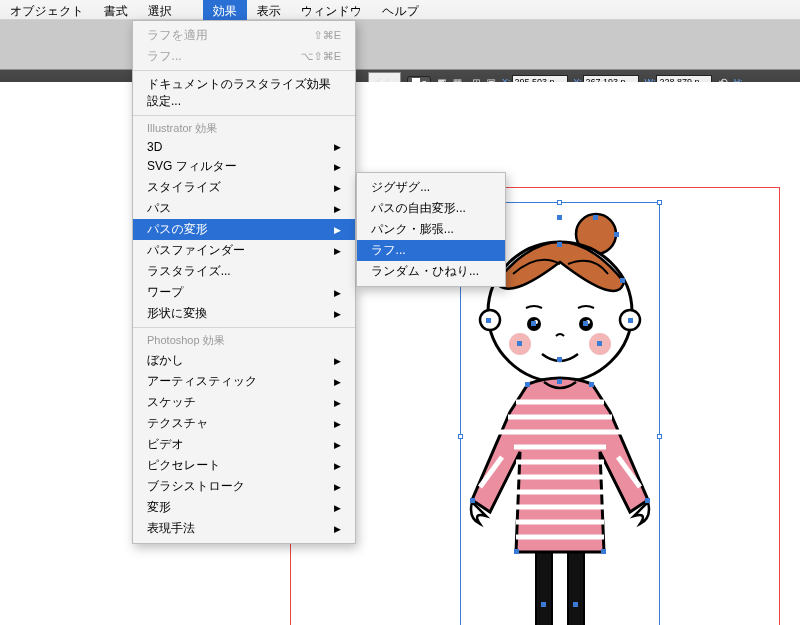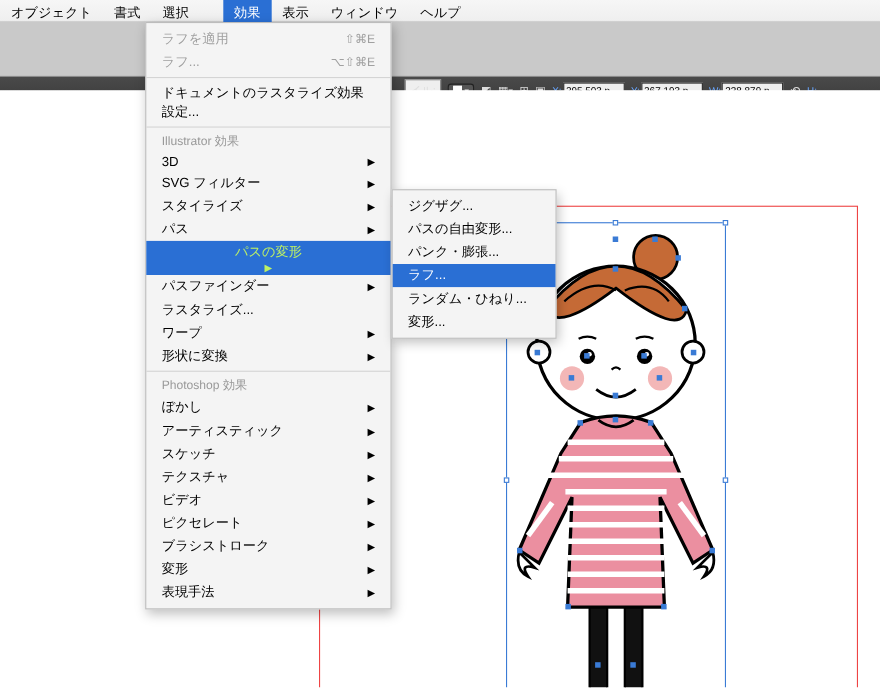--- a/index.html
+++ b/index.html
@@ -19,21 +19,21 @@
 .doctabs .filler { flex: 1; background: #111; text-align: center; padding: 2px 0; }
 .canvas-area { position: absolute; left: 0; top: 82px; right: 0; bottom: 0; background: #fff; overflow: hidden; }
 .artboard-red { position: absolute; left: 290px; top: 105px; width: 490px; height: 500px; border: 1px solid #e44; }
 .artboard { position: absolute; left: 300px; top: 115px; width: 470px; height: 480px; background: #fff; }
 .sel-box { position: absolute; left: 460px; top: 120px; width: 200px; height: 470px; border: 1px solid #3a7bd5; }
 .sel-handle { position: absolute; width: 5px; height: 5px; background: #fff; border: 1px solid #3a7bd5; }
 .dropdown { position: absolute; left: 132px; top: 20px; width: 224px; background: #f4f4f4; border: 1px solid #bcbcbc; box-shadow: 2px 4px 10px rgba(0,0,0,.25); font-size: 12px; padding: 4px 0; }
 .dropdown .sect { color: #999; padding: 2px 14px; font-size: 11px; margin-top: 2px; }
 .dropdown .it { padding: 2px 14px; display: flex; justify-content: space-between; align-items: center; color: #000; cursor: default; position: relative; }
 .dropdown .it.dim { color: #a0a0a0; }
-.dropdown .it.hl { background: #2a6fd4; color: #bef264; flex-direction: column; }
+.dropdown .it.hl { background: #2a6fd4; color: #ffffff; }
 .dropdown .it .arrow { font-size: 9px; }
 .dropdown .sep { height: 1px; background: #d4d4d4; margin: 3px 0; }
 .dropdown .shortcut { color: #a0a0a0; font-size: 11px; }
 .submenu { position: absolute; left: 356px; top: 172px; width: 150px; background: #f4f4f4; border: 1px solid #bcbcbc; box-shadow: 2px 4px 10px rgba(0,0,0,.25); font-size: 12px; padding: 4px 0; }
 .submenu .it { padding: 2px 14px; cursor: default; }
 .submenu .it.hl { background: #2a6fd4; color: #fff; }
 .girl { position: absolute; left: 468px; top: 130px; width: 185px; }
 .toolbar-label { background: #efefef; border: 1px solid #888; padding: 2px 4px; font-size: 10px; }
 .close-x { font-size: 10px; }
 svg .anchor { fill: #3a7bd5; }
@@ -278,14 +278,13 @@
       <span class="arrow">▶</span>
     </div>
 </div>
 
 <div class="submenu">
   <div class="it">ジグザグ...</div>
   <div class="it">パスの自由変形...</div>
   <div class="it">パンク・膨張...</div>
   <div class="it hl">ラフ...</div>
   <div class="it">ランダム・ひねり...</div>
-  <div class="it">変形...</div>
 </div>
 
 </body></html>

